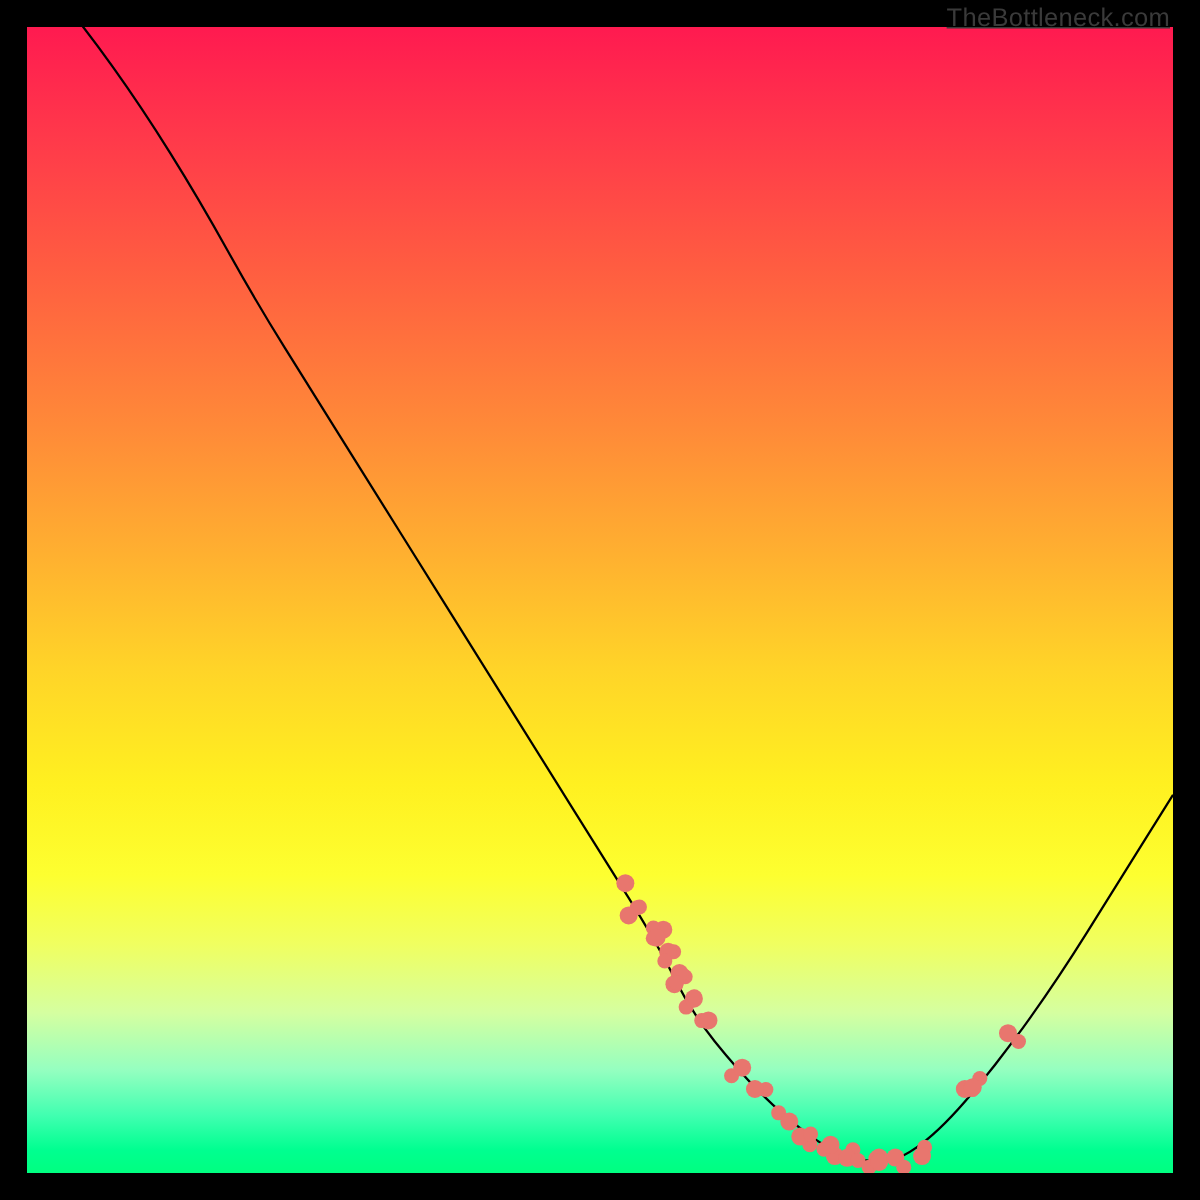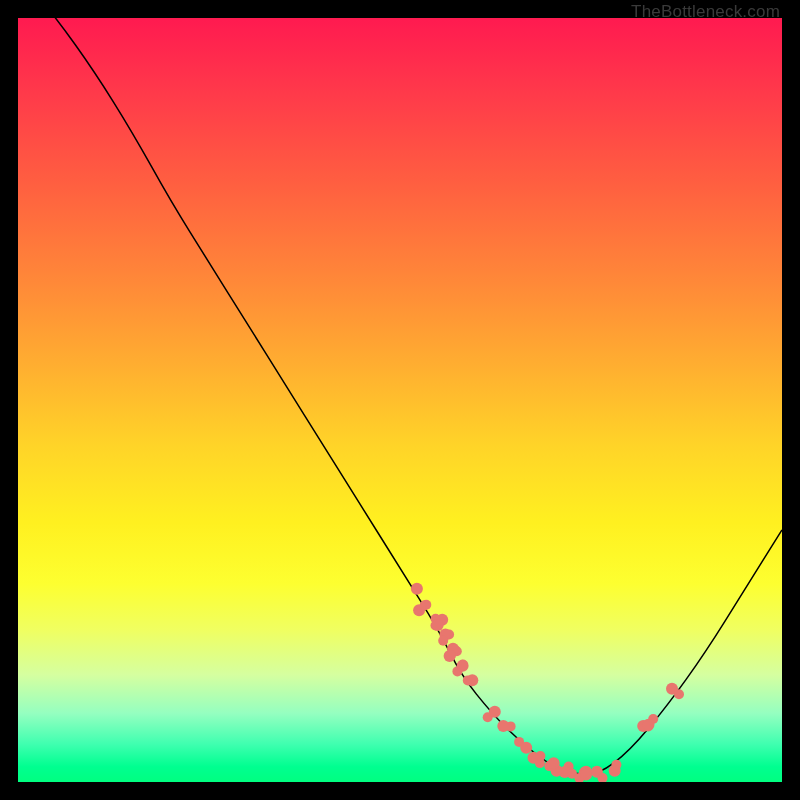--- a/index.html
+++ b/index.html
@@ -36,20 +36,21 @@
   }
   .watermark {
     position: absolute;
     top: 2px;
     right: 20px;
     color: #3a3a3a;
     font-size: 17px;
     font-weight: 500;
     letter-spacing: 0.2px;
     z-index: 10;
+    text-decoration: underline;
   }
   svg.curve {
     position: absolute;
     top: 0; left: 0;
     width: 764px; height: 764px;
   }
   .data-point {
     fill: #e8766e;
     stroke: none;
   }

